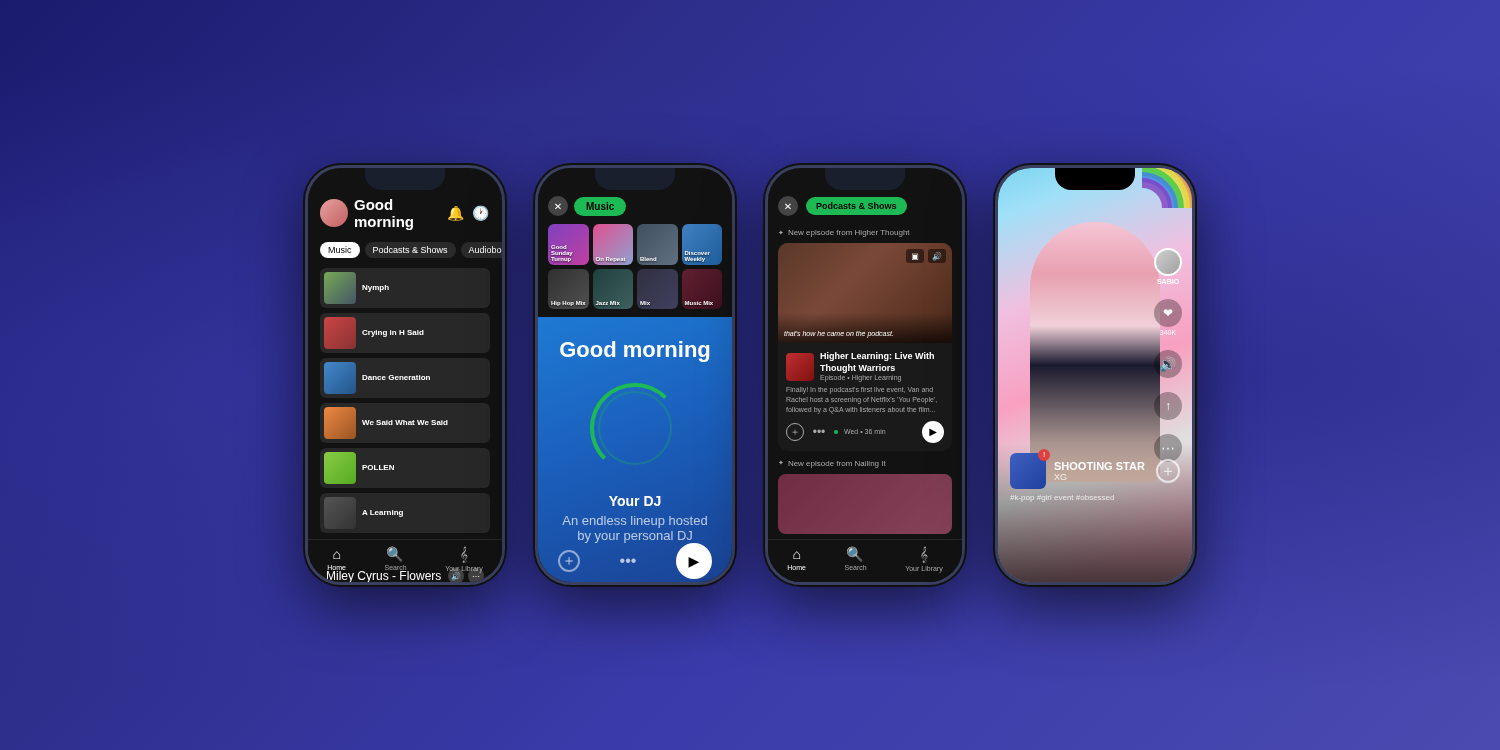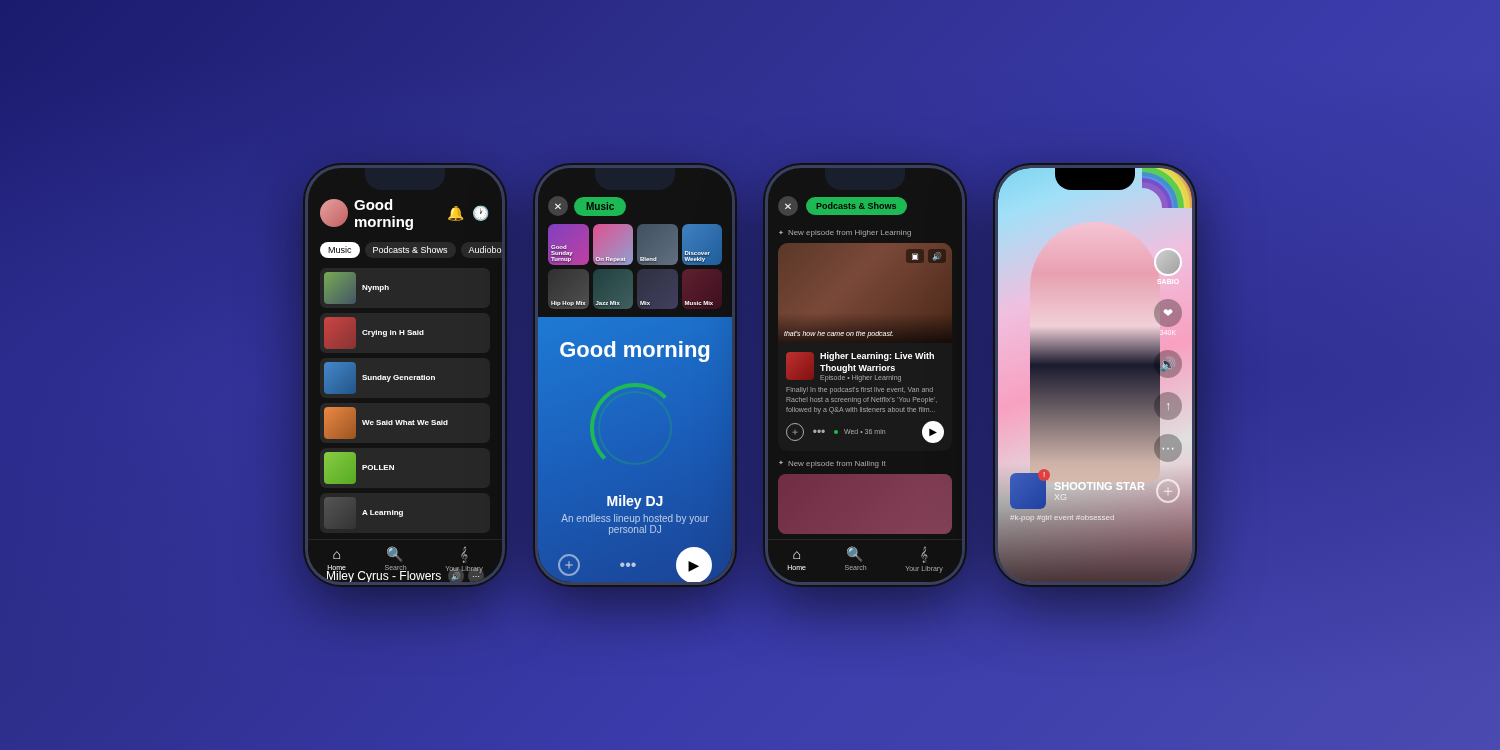--- a/index.html
+++ b/index.html
@@ -44,21 +44,21 @@
       width: 80px;
       height: 22px;
       background: #1a1f2e;
       border-radius: 0 0 16px 16px;
       z-index: 10;
     }
     .phone-screen {
       width: 100%;
       height: 100%;
       background: #121212;
-      border-radius: 32px;
+      border-radius: 22px;
       overflow: hidden;
       position: relative;
     }
 
     
     .phone1-screen {
       background: #121212;
       padding: 28px 12px 10px;
       display: flex;
       flex-direction: column;
@@ -305,23 +305,22 @@
       border-radius: 50%;
       border: 2px solid rgba(29,185,84,0.3);
     }
     .p2-dj-label {
       font-size: 14px;
       font-weight: 700;
       color: #fff;
       margin-bottom: 4px;
     }
     .p2-dj-sub {
-      font-size: 10px;
+      font-size: 13px;
       color: rgba(255,255,255,0.7);
-      margin-bottom: 12px;
       text-align: center;
     }
     .p2-dj-controls {
       display: flex;
       align-items: center;
       justify-content: space-between;
       width: 100%;
     }
     .p2-add-btn {
       width: 22px;
@@ -444,21 +443,21 @@
       left: 6px;
       font-size: 7px;
       color: #fff;
       font-style: italic;
     }
     .p3-card-body {
       padding: 8px;
     }
     .p3-podcast-header {
       display: flex;
-      align-items: center;
+      align-items: flex-end;
       gap: 6px;
       margin-bottom: 4px;
     }
     .p3-pod-art {
       width: 28px;
       height: 28px;
       border-radius: 4px;
       background: linear-gradient(135deg, #c03030, #801010);
       flex-shrink: 0;
     }
@@ -563,21 +562,21 @@
       right: -10px;
       width: 140px;
       height: 200px;
       overflow: hidden;
     }
     .p4-overlay-bottom {
       position: absolute;
       bottom: 0;
       left: 0;
       right: 0;
-      padding: 10px 12px 60px;
+      padding: 10px 12px 80px;
       background: linear-gradient(to top, rgba(0,0,0,0.7) 0%, transparent 100%);
     }
     .p4-song-row {
       display: flex;
       align-items: center;
       gap: 8px;
       margin-bottom: 4px;
     }
     .p4-song-art {
       width: 36px;
@@ -718,21 +717,21 @@
         <div class="p1-item">
           <div class="p1-item-img img-nymph"></div>
           <span class="p1-item-text">Nymph</span>
         </div>
         <div class="p1-item">
           <div class="p1-item-img img-crying"></div>
           <span class="p1-item-text">Crying in H Said</span>
         </div>
         <div class="p1-item">
           <div class="p1-item-img img-dance"></div>
-          <span class="p1-item-text">Sunday Generation</span>
+          <span class="p1-item-text">Dance Generation</span>
         </div>
         <div class="p1-item">
           <div class="p1-item-img img-wesaid"></div>
           <span class="p1-item-text">We Said What We Said</span>
         </div>
         <div class="p1-item">
           <div class="p1-item-img img-pollen"></div>
           <span class="p1-item-text">POLLEN</span>
         </div>
         <div class="p1-item">
@@ -801,42 +800,42 @@
               <span class="p2-cell-label">Mix</span>
             </div>
           <div class="p2-cell p2c8">
               <span class="p2-cell-label">Music Mix</span>
             </div>
         </div>
       </div>
       <div class="p2-dj-card">
         <div class="p2-dj-title">Good morning</div>
         <div class="p2-circle"></div>
-        <div class="p2-dj-label">Miley DJ</div>
+        <div class="p2-dj-label">Your DJ</div>
         <div class="p2-dj-sub">An endless lineup hosted by your personal DJ</div>
         <div class="p2-dj-controls">
           <div class="p2-add-btn">＋</div>
           <div class="p2-more-btn">•••</div>
           <div class="p2-play-btn">▶</div>
         </div>
       </div>
     </div>
   </div>
 </div>
 
 <div class="phone">
   <div class="phone-notch"></div>
   <div class="phone-screen" style="background:#121212; position:relative;">
     <div class="phone3-screen" style="padding-bottom:50px;">
       <div class="p3-filter-row">
         <div class="p3-close">✕</div>
         <div class="p3-pod-pill">Podcasts &amp; Shows</div>
       </div>
       <div class="p3-new-ep">
-        <span>New episode from Higher Learning</span>
+        <span>New episode from Higher Thought</span>
       </div>
       <div class="p3-card">
         <div class="p3-video-thumb">
           <div class="p3-video-person"></div>
           <div class="p3-video-icons">
             <div class="p3-video-ic">▣</div>
             <div class="p3-video-ic">🔊</div>
           </div>
           <div class="p3-caption">that's how he came on the podcast.</div>
         </div>

